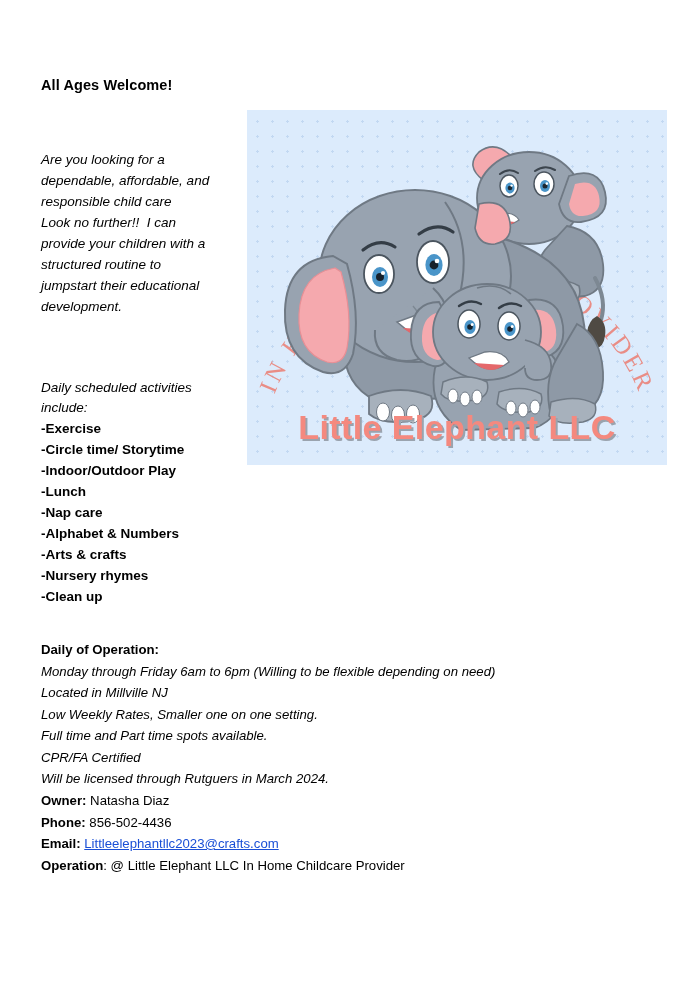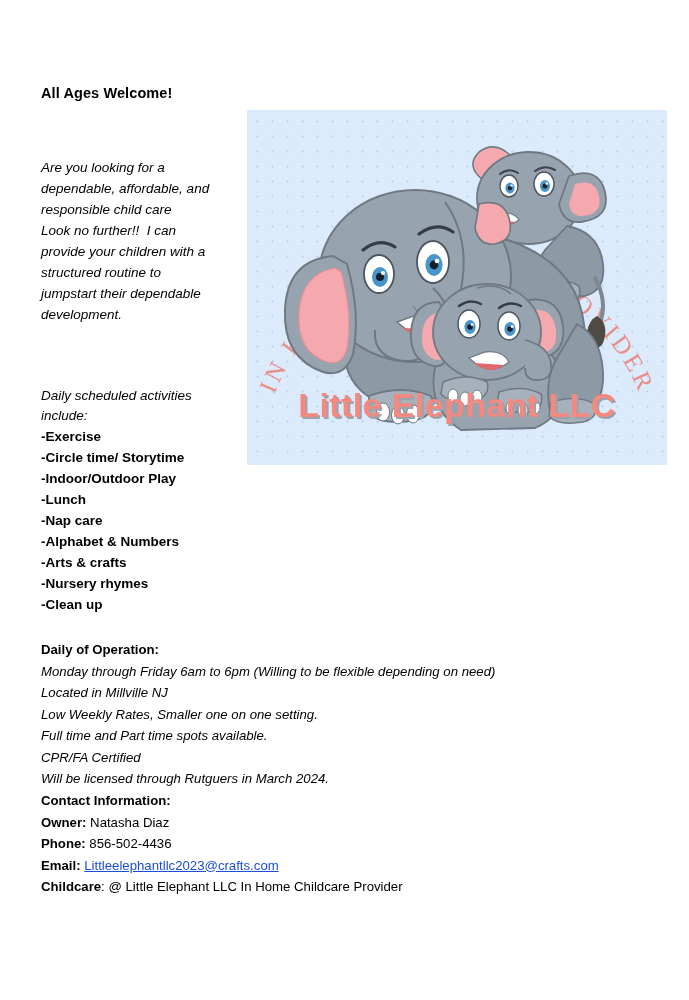--- a/index.html
+++ b/index.html
@@ -29,21 +29,21 @@
     left: 41px;
     top: 76px;
     width: 205px;
   }
 
   .headline {
     font-size: 14.5px;
     font-weight: bold;
     letter-spacing: 0.1px;
     line-height: 1.25;
-    margin: 8px 0 8px 0;
+    margin: 0 0 8px 0;
   }
 
   .intro-block {
     margin-top: 56px;
     font-size: 13.5px;
     font-style: italic;
     line-height: 1.55;
   }
   .intro-block .line { white-space: pre-wrap; }
 
@@ -122,21 +122,21 @@
     font-size: 25px;
     font-weight: 500;
     letter-spacing: 3.2px;
     fill: #e98d86;
   }
 
   .logo-wordmark {
     position: absolute;
     left: 0;
     right: 0;
-    top: 276px;
+    top: 298px;
     text-align: center;
     font-family: "Liberation Sans", sans-serif;
     font-size: 34px;
     font-weight: bold;
     color: #f4897f;
     letter-spacing: 0.4px;
     text-shadow: 2px 2px 0 #9aa3ae;
     white-space: nowrap;
   }
 </style>
@@ -149,21 +149,21 @@
 
     <h1 class="headline">All Ages Welcome!</h1>
 
     <div class="intro-block">
       <div class="line">Are you looking for a</div>
       <div class="line">dependable, affordable, and</div>
       <div class="line">responsible child care</div>
       <div class="line">Look no further!!  I can</div>
       <div class="line">provide your children with a</div>
       <div class="line">structured routine to</div>
-      <div class="line">jumpstart their dependable</div>
+      <div class="line">jumpstart their educational</div>
       <div class="line">development.</div>
     </div>
 
     <div class="activities-block">
       <div class="intro-line">Daily scheduled activities</div>
       <div class="intro-line">include:</div>
       <div class="act-item">-Exercise</div>
       <div class="act-item">-Circle time/ Storytime</div>
       <div class="act-item">-Indoor/Outdoor Play</div>
       <div class="act-item">-Lunch</div>
@@ -180,37 +180,36 @@
     <div class="sec-title">Daily of Operation:</div>
     <div class="hline">Monday through Friday 6am to 6pm (Willing to be flexible depending on need)</div>
     <div class="hline">Located in Millville NJ</div>
     <div class="hline">Low Weekly Rates, Smaller one on one setting.</div>
     <div class="hline">Full time and Part time spots available.</div>
     <div class="hline">CPR/FA Certified</div>
     <div class="hline">Will be licensed through Rutguers in March 2024.</div>
   </div>
 
   <div class="contact-block">
-    <div class="sec-title">Contact Information:</div>
 
     <div>
       <span class="lbl">Owner:</span><span class="val"> Natasha Diaz</span>
     </div>
 
     <div>
       <span class="lbl">Phone:</span><span class="val"> 856-502-4436</span>
     </div>
 
     <div>
       <span class="lbl">Email:</span>
       <a class="email-link" href="#">Littleelephantllc2023@crafts.com</a>
     </div>
 
     <div>
-      <span class="lbl">Childcare</span><span class="val">: @ Little Elephant LLC In Home Childcare Provider</span>
+      <span class="lbl">Operation</span><span class="val">: @ Little Elephant LLC In Home Childcare Provider</span>
     </div>
   </div>
 
   <div class="logo-panel">
 
     <svg class="logo-svg" viewBox="0 0 420 355">
       <defs>
         <path id="arcPath" d="M 22,300 A 196,196 0 0 1 398,300" fill="none"></path>
       </defs>
 

